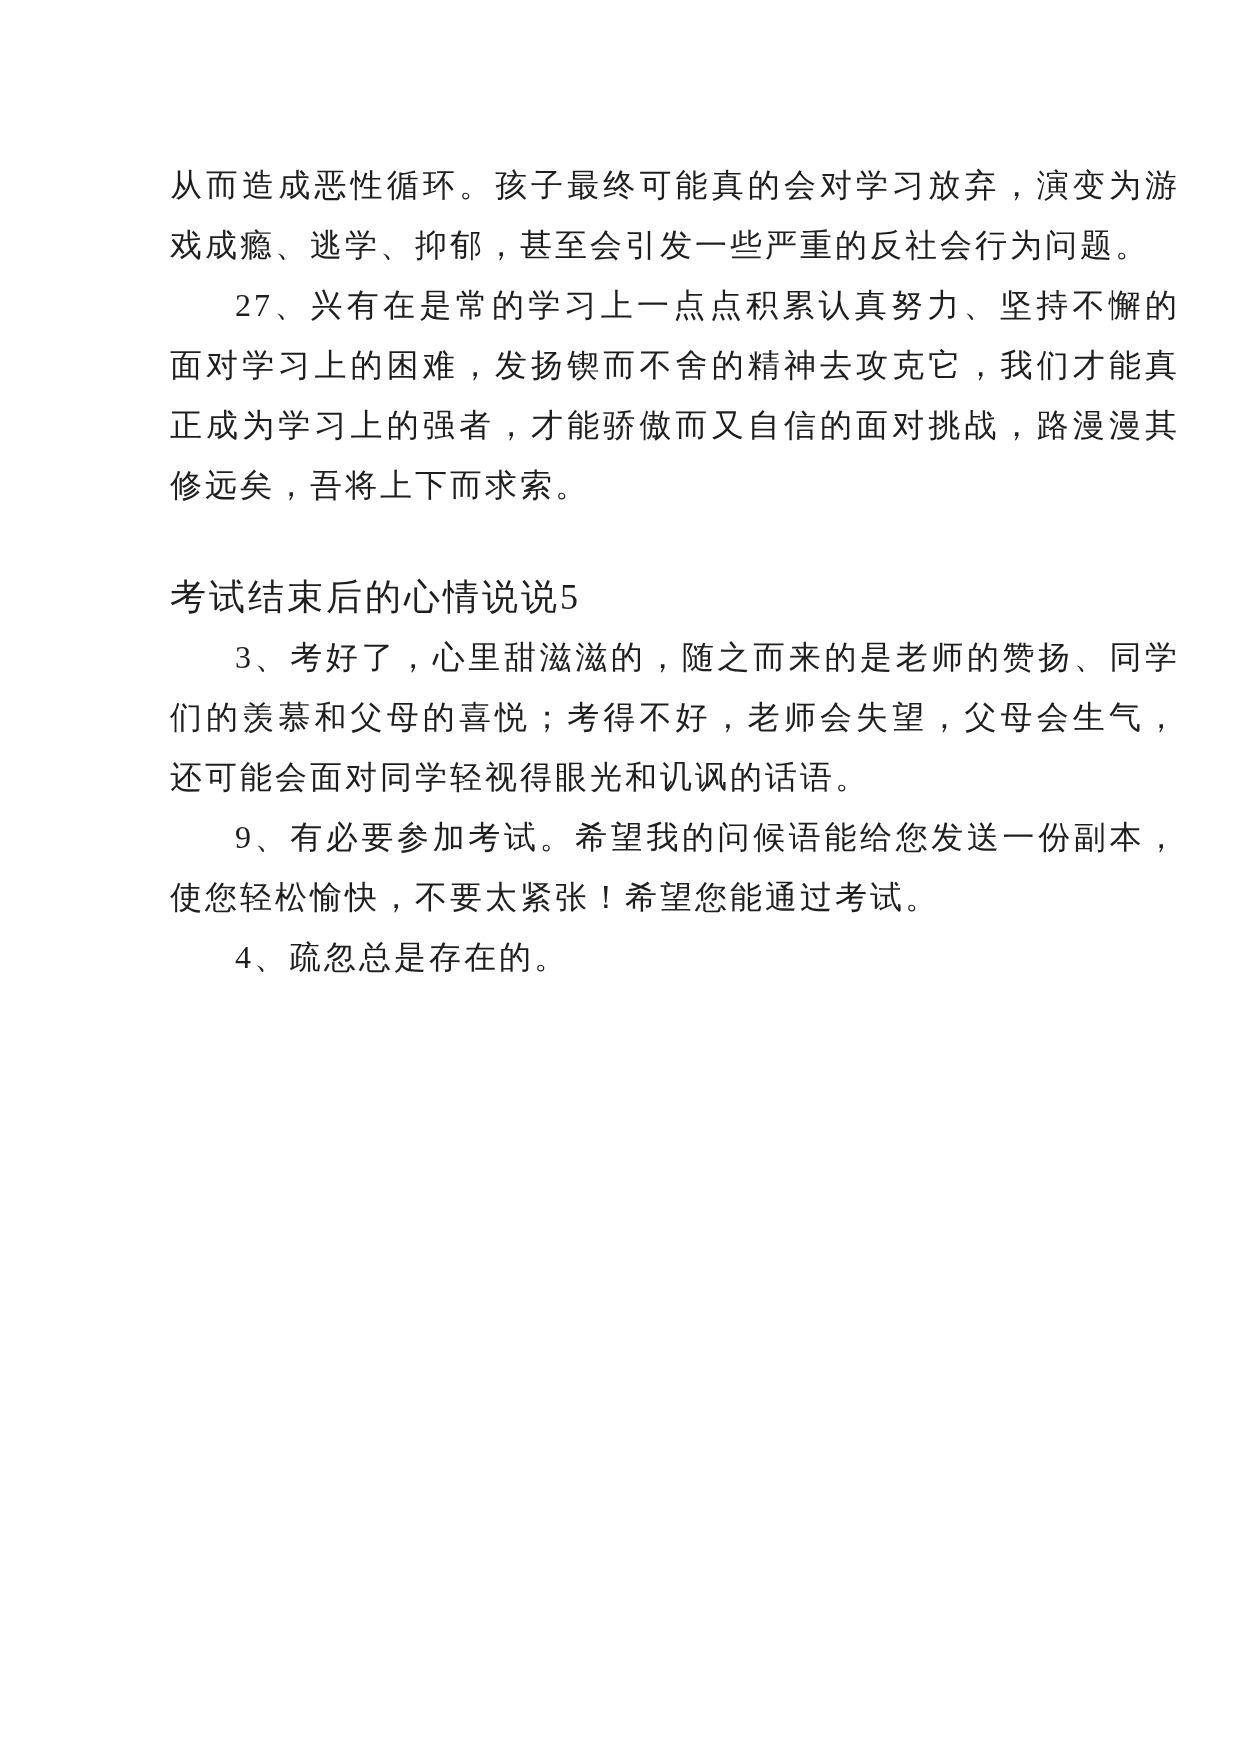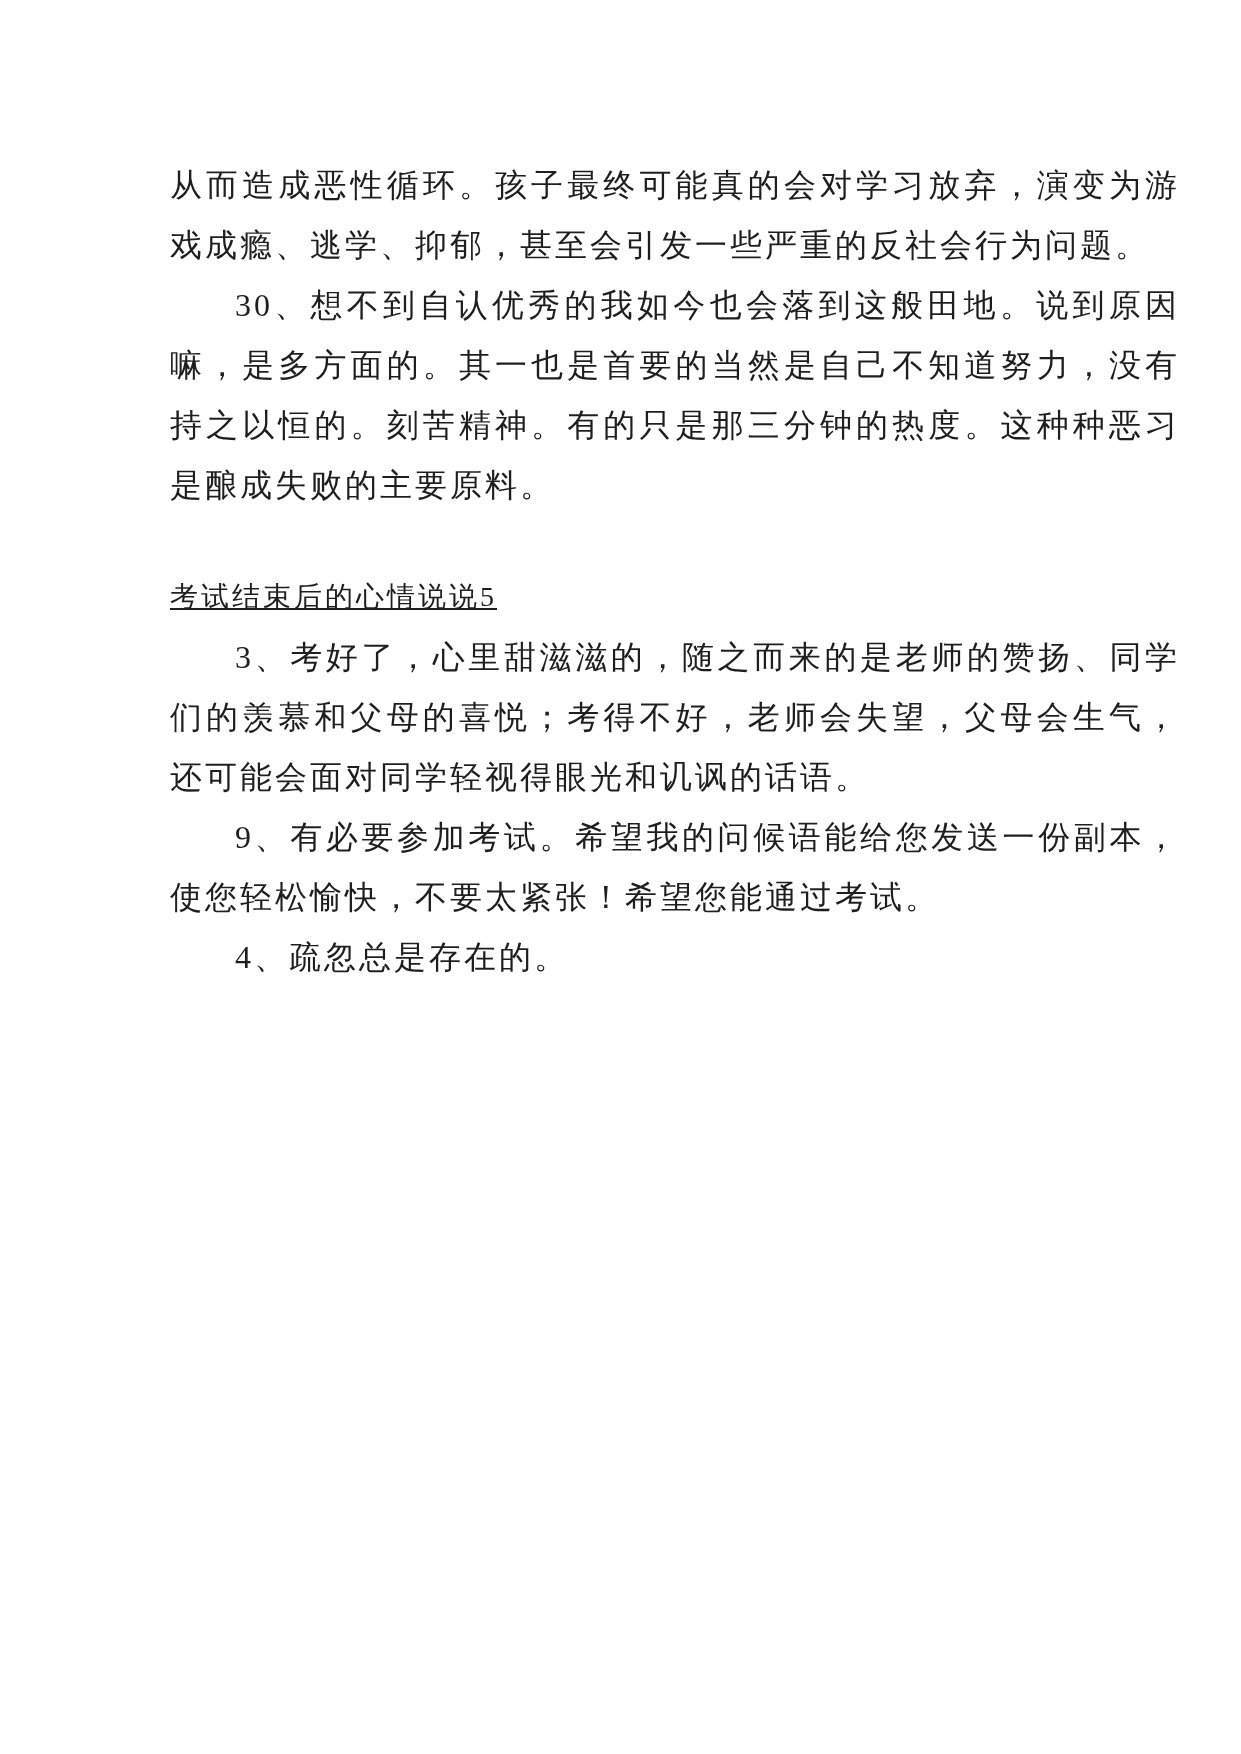--- a/index.html
+++ b/index.html
@@ -33,32 +33,31 @@
   }
   .doc p.body {
     margin: 0;
     font-weight: 400;
   }
   .doc p.body.indent {
     text-indent: 65px;
   }
   .doc h2.heading {
     margin: 52px 0 0 0;
-    font-size: 28px;
+    font-size: 36px;
     line-height: 60px;
     font-weight: 400;
     letter-spacing: 3px;
-    text-decoration: underline;
   }
 </style>
 </head>
 <body>
 
 <div class="page" style="background: rgb(255, 255, 255); color: rgb(30, 30, 30);">
   <div class="doc" id="doc-body">
       <p class="body">从而造成恶性循环。孩子最终可能真的会对学习放弃，演变为游戏成瘾、逃学、抑郁，甚至会引发一些严重的反社会行为问题。</p>
-      <p class="body indent">30、想不到自认优秀的我如今也会落到这般田地。说到原因嘛，是多方面的。其一也是首要的当然是自己不知道努力，没有持之以恒的。刻苦精神。有的只是那三分钟的热度。这种种恶习是酿成失败的主要原料。</p>
+      <p class="body indent">27、兴有在是常的学习上一点点积累认真努力、坚持不懈的面对学习上的困难，发扬锲而不舍的精神去攻克它，我们才能真正成为学习上的强者，才能骄傲而又自信的面对挑战，路漫漫其修远矣，吾将上下而求索。</p>
       <h2 class="heading">考试结束后的心情说说5</h2>
       <p class="body indent">3、考好了，心里甜滋滋的，随之而来的是老师的赞扬、同学们的羡慕和父母的喜悦；考得不好，老师会失望，父母会生气，还可能会面对同学轻视得眼光和讥讽的话语。</p>
       <p class="body indent">9、有必要参加考试。希望我的问候语能给您发送一份副本，使您轻松愉快，不要太紧张！希望您能通过考试。</p>
       <p class="body indent">4、疏忽总是存在的。</p>
     </div>
 </div>
 
 </body></html>

